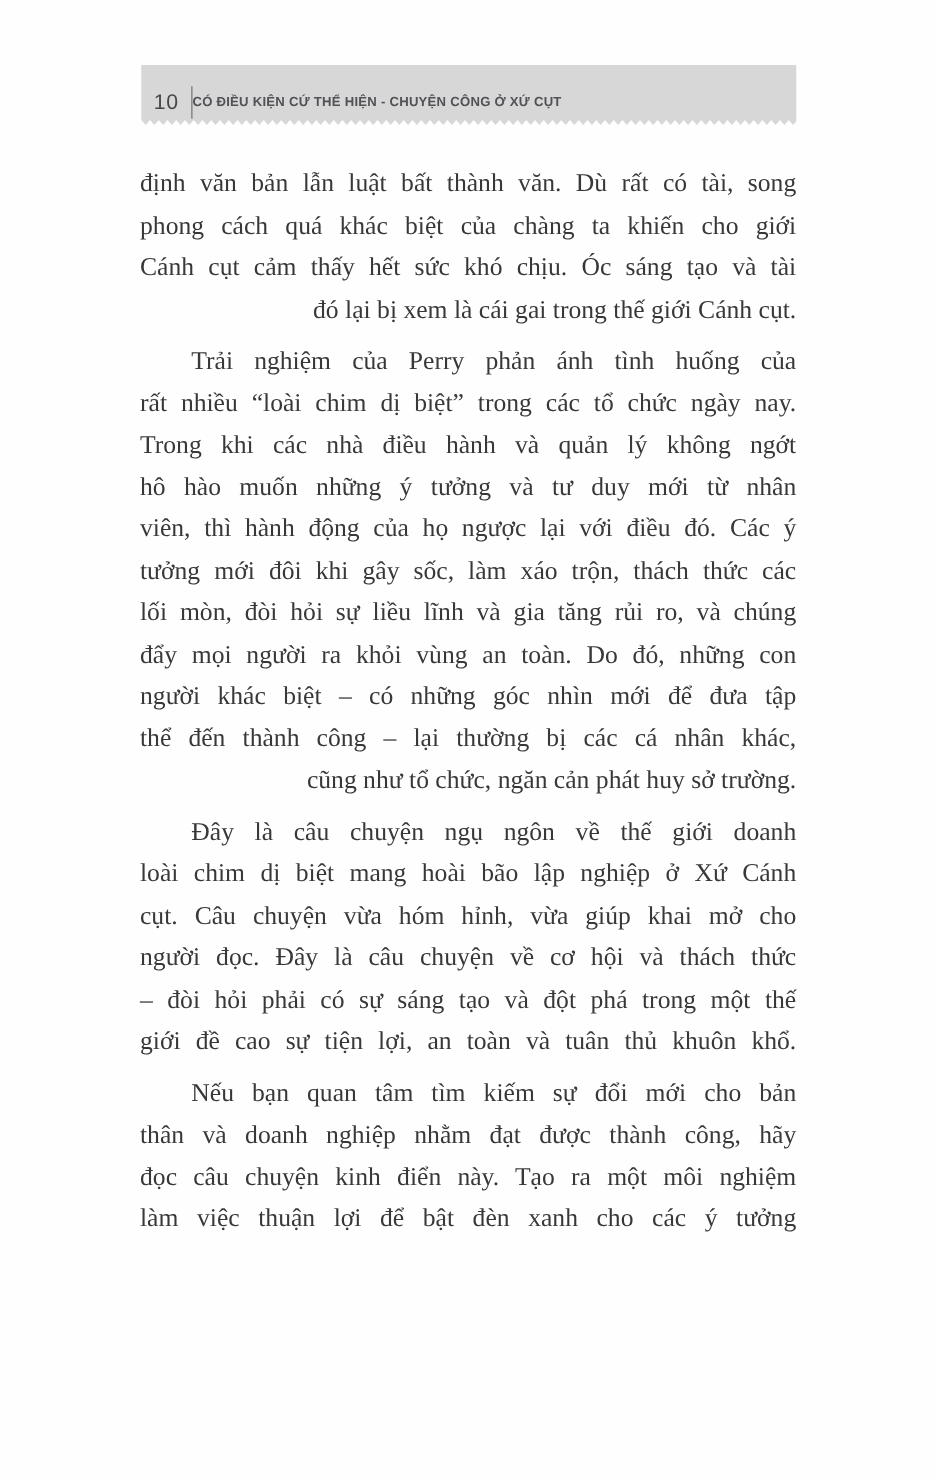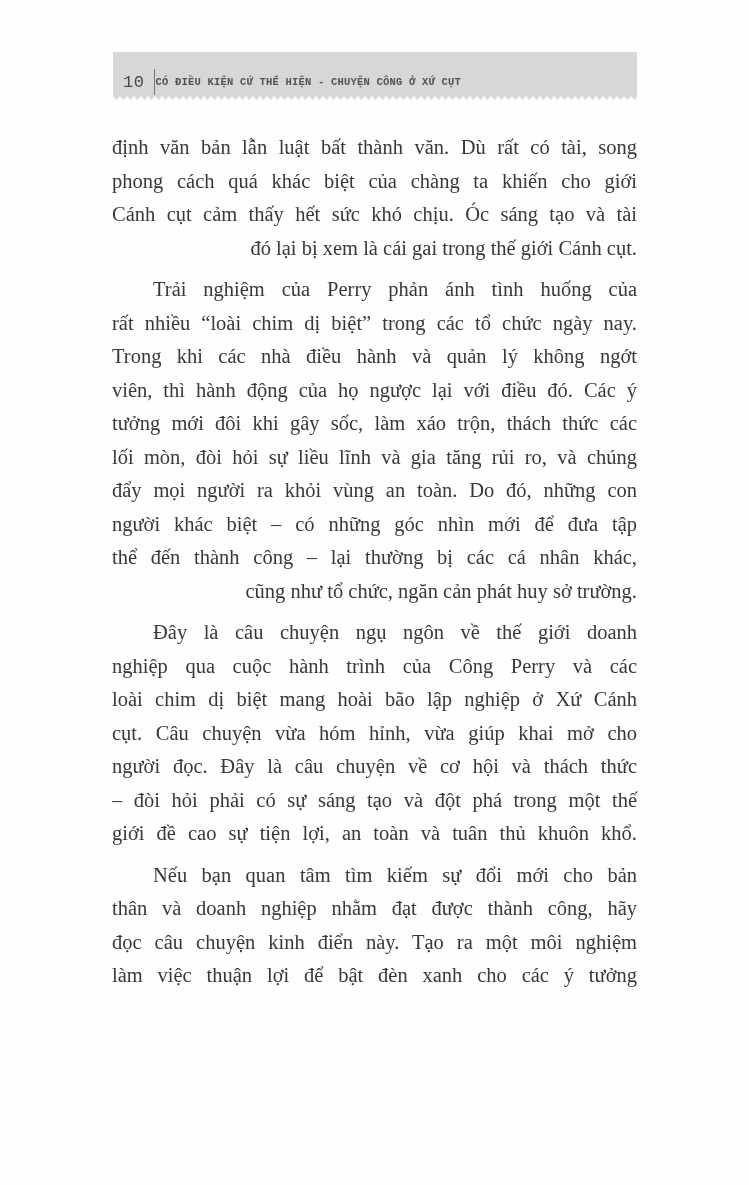--- a/index.html
+++ b/index.html
@@ -21,21 +21,21 @@
     position: absolute;
     left: 113px;
     top: 52px;
     width: 524px;
     height: 44px;
     background: #d7d7d8;
     display: flex;
     align-items: center;
     box-sizing: border-box;
     padding: 16px 9px 0 10px;
-    font-family: Liberation Mono, monospace;
+    font-family: Liberation Sans, sans-serif;
   }
   .page-number {
     font-size: 17px;
     color: #47474b;
     letter-spacing: 0.5px;
   }
   .header-divider {
     width: 1px;
     height: 26px;
     background: #77777a;
@@ -102,31 +102,31 @@
       <div class="paragraph">
         <div class="line just">định văn bản lẫn luật bất thành văn. Dù rất có tài, song</div>
         <div class="line just">phong cách quá khác biệt của chàng ta khiến cho giới</div>
         <div class="line just">Cánh cụt cảm thấy hết sức khó chịu. Óc sáng tạo và tài</div>
         <div class="line">đó lại bị xem là cái gai trong thế giới Cánh cụt.</div>
       </div>
       <div class="paragraph">
         <div class="line just indent">Trải nghiệm của Perry phản ánh tình huống của</div>
         <div class="line just">rất nhiều “loài chim dị biệt” trong các tổ chức ngày nay.</div>
         <div class="line just">Trong khi các nhà điều hành và quản lý không ngớt</div>
+        <div class="line just">hô hào muốn những ý tưởng và tư duy mới từ nhân</div>
         <div class="line just">viên, thì hành động của họ ngược lại với điều đó. Các ý</div>
         <div class="line just">tưởng mới đôi khi gây sốc, làm xáo trộn, thách thức các</div>
         <div class="line just">lối mòn, đòi hỏi sự liều lĩnh và gia tăng rủi ro, và chúng</div>
         <div class="line just">đẩy mọi người ra khỏi vùng an toàn. Do đó, những con</div>
         <div class="line just">người khác biệt – có những góc nhìn mới để đưa tập</div>
         <div class="line just">thể đến thành công – lại thường bị các cá nhân khác,</div>
         <div class="line">cũng như tổ chức, ngăn cản phát huy sở trường.</div>
       </div>
       <div class="paragraph">
         <div class="line just indent">Đây là câu chuyện ngụ ngôn về thế giới doanh</div>
-        <div class="line just">nghiệp qua cuộc hành trình của Công Perry và các</div>
         <div class="line just">loài chim dị biệt mang hoài bão lập nghiệp ở Xứ Cánh</div>
         <div class="line just">cụt. Câu chuyện vừa hóm hỉnh, vừa giúp khai mở cho</div>
         <div class="line just">người đọc. Đây là câu chuyện về cơ hội và thách thức</div>
         <div class="line just">– đòi hỏi phải có sự sáng tạo và đột phá trong một thế</div>
         <div class="line just">giới đề cao sự tiện lợi, an toàn và tuân thủ khuôn khổ.</div>
       </div>
       <div class="paragraph">
         <div class="line just indent">Nếu bạn quan tâm tìm kiếm sự đổi mới cho bản</div>
         <div class="line just">thân và doanh nghiệp nhằm đạt được thành công, hãy</div>
         <div class="line just">đọc câu chuyện kinh điển này. Tạo ra một môi nghiệm</div>

